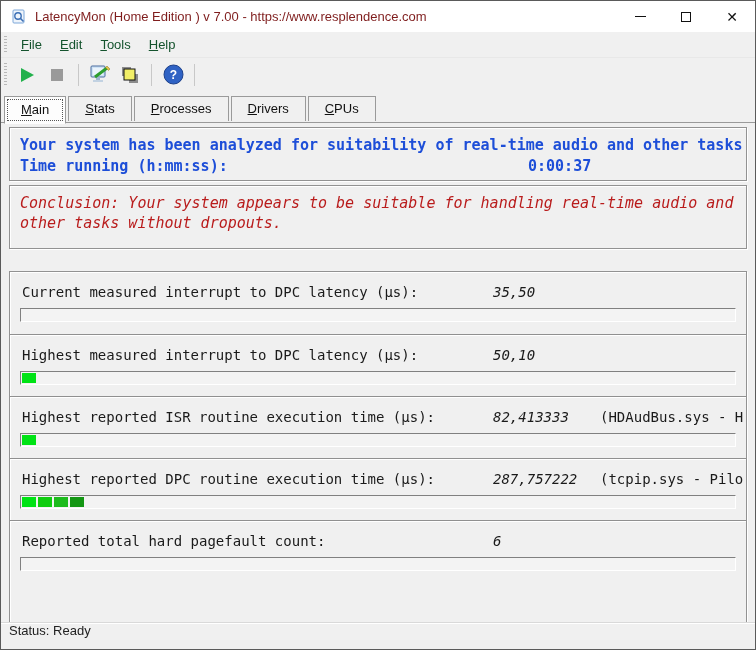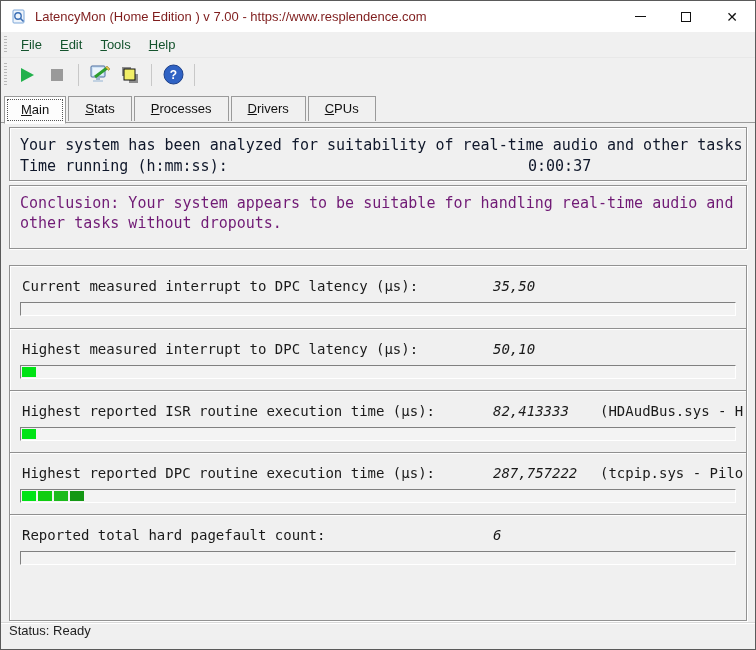--- a/index.html
+++ b/index.html
@@ -35,27 +35,27 @@
   .tabstrip::after { content:""; position:absolute; left:0; right:0; bottom:0; height:1px; background:#9a9a9a; }
   .tab { position:relative; z-index:1; font-size:13px; color:#111; padding:4px 16px 5px; border:1px solid #9a9a9a; border-bottom:none; background:#f0f0f0; margin-right:2px; height:25px; }
   .tab.active { background:#fdfdfd; height:28px; padding-top:5px; z-index:2; outline:1px dotted #555; outline-offset:-4px; border-bottom:1px solid #fdfdfd; margin-bottom:-1px; }
 
   
   .content { flex:1 1 auto; padding:4px 8px 0; overflow:hidden; }
   .box { border:1px solid #929292; box-shadow:inset 1px 1px 0 #fff, 1px 1px 0 #fff; background:#f0f0f0; }
   .mono { font-family:"DejaVu Sans Mono","Liberation Mono",monospace; }
 
   .analysis-box { height:54px; padding:7px 4px 0 10px; }
-  .analysis-line { position:relative; font-size:15px; color:#0f172a; white-space:nowrap; line-height:21px; }
+  .analysis-line { position:relative; font-size:15px; color:#1d4ed8; white-space:nowrap; line-height:21px;font-weight:bold; }
   .col-value { position:absolute; left:508px; top:0; white-space:pre; }
 
   .conclusion-box { height:64px; margin-top:4px; padding:7px 8px 0 10px; }
   .conclusion-text { font-size:15px; line-height:20px; }
 
-  .meas-box { height:356px; margin-top:16px; display:flex; flex-direction:column; }
+  .meas-box { height:356px; margin-top:22px; display:flex; flex-direction:column; }
   .m-row { height:62px; position:relative; flex:0 0 auto; }
   .m-row + .m-row { border-top:1px solid #909090; box-shadow:inset 0 1px 0 #fff; }
   .m-label-line { position:relative; padding:11px 0 0 12px; font-size:14px; color:#1a1a1a; white-space:nowrap; line-height:18px; }
   .m-label-line .m-value { position:absolute; left:483px; top:11px;font-style:italic; }
   .m-label-line .m-detail { position:absolute; left:590px; top:11px; right:2px; overflow:hidden; }
   .pbar { margin:7px 10px 0; height:14px; border:1px solid; border-color:#808080 #ffffff #ffffff #808080; background:#f3f3f3; display:flex; align-items:stretch; padding:1px; }
   .seg { width:14px; margin-right:2px; flex:0 0 auto; }
 
   
   .statusbar { height:27px; flex:0 0 auto; border-top:1px solid #d9d9d9; box-shadow:inset 0 1px 0 #fff; display:flex; align-items:flex-start; padding-left:8px; font-size:13px; color:#222; background:#f0f0f0; }
@@ -141,21 +141,21 @@
 
     <div class="box analysis-box mono">
       <div class="analysis-line">Your system has been analyzed for suitability of real-time audio and other tasks</div>
       <div class="analysis-line">
         <span>Time running (h:mm:ss):</span>
         <span class="col-value">0:00:37</span>
       </div>
     </div>
 
     <div class="box conclusion-box mono">
-      <div class="conclusion-text" style="color: #701a75;">Conclusion: Your system appears to be suitable for handling real-time audio and other tasks without dropouts.</div>
+      <div class="conclusion-text" style="color: #b91c1c; font-style: italic;">Conclusion: Your system appears to be suitable for handling real-time audio and other tasks without dropouts.</div>
     </div>
 
     <div class="box meas-box mono">
 
       <div class="m-row">
         <div class="m-label-line">
           <span>Current measured interrupt to DPC latency (µs):</span>
           <span class="m-value">35,50</span>
           <span class="m-detail"></span>
         </div>

